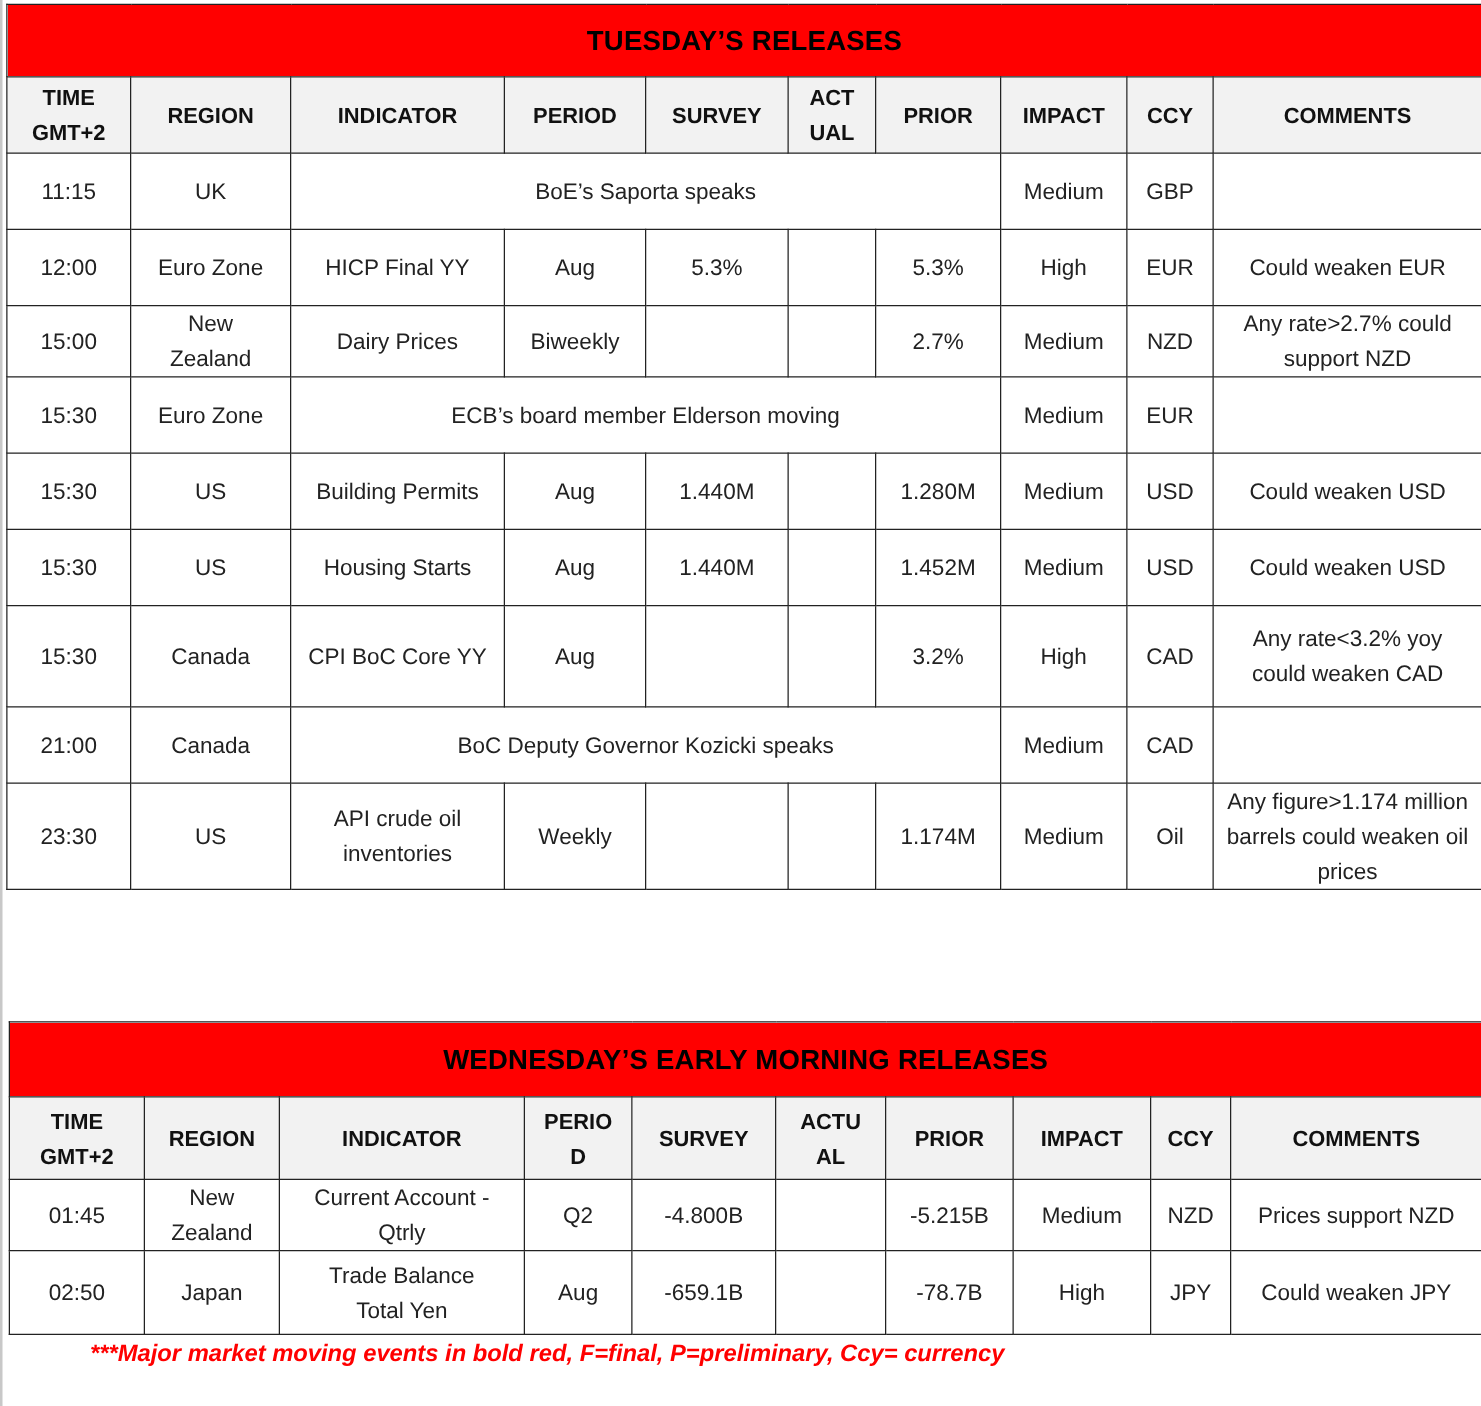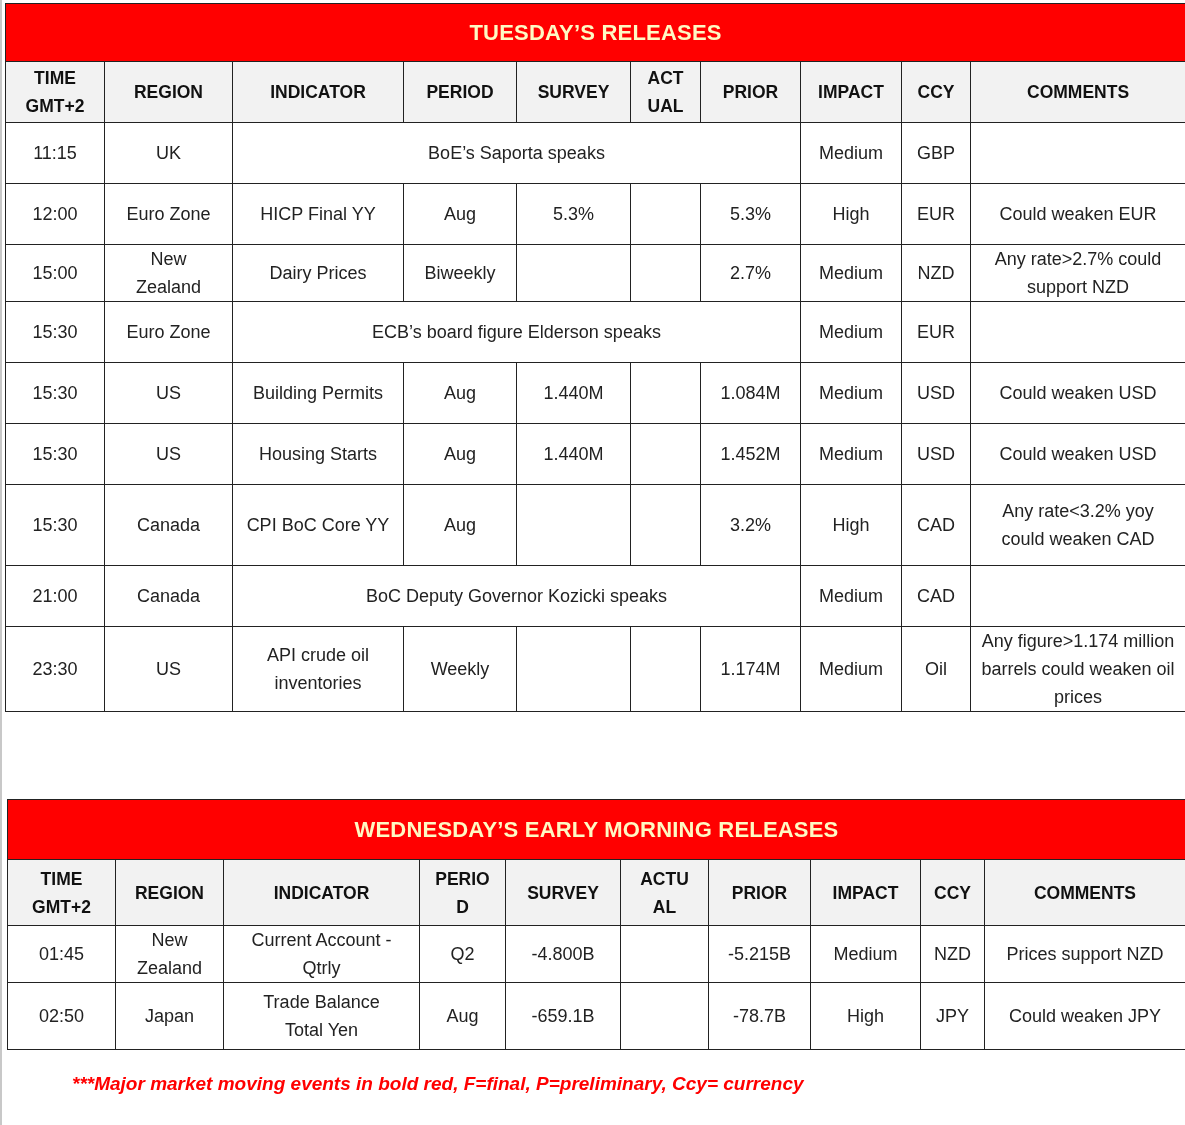--- a/index.html
+++ b/index.html
@@ -11,29 +11,29 @@
   .left-rule { position: absolute; left: 0; top: 0; width: 2px; height: 1125px; background: #c8c8c8; }
   table.cal {
     position: absolute; border-collapse: collapse; table-layout: fixed;
     font-size: 18px;
   }
   table.cal td, table.cal th {
     border: 1.5px solid #222; text-align: center; vertical-align: middle;
     padding: 0 4px; line-height: 28px; overflow: hidden;
   }
   table.cal th.title {
-    background: #ff0000; color: #fef9c3; font-weight: bold; font-size: 22px;
+    background: #ff0000; color: #000000; font-weight: bold; font-size: 22px;
     letter-spacing: 0.2px;
   }
   table.cal th.hdr {
     background: #f2f2f2; color: #111; font-weight: bold; font-size: 17.5px; line-height: 28px;
   }
   table.cal td { background: #ffffff; color: #222; }
   #t1 { left: 5px; top: 3px; width: 1180px; }
-  #t2 { left: 7px; top: 799px; width: 1178px; }
+  #t2 { left: 7px; top: 817px; width: 1178px; }
   .note {
     position: absolute; left: 72px; top: 1073px;
     color: #ff0000; font-weight: bold; font-style: italic; font-size: 19px;
     white-space: nowrap;
   }
 </style>
 </head>
 <body>
 
 <div class="left-rule"></div>
@@ -99,33 +99,33 @@
       <td></td>
       <td></td>
       <td>2.7%</td>
       <td>Medium</td>
       <td>NZD</td>
       <td style="padding:0 10px">Any rate&gt;2.7% could support NZD</td>
     </tr>
     <tr style="height:61px">
       <td>15:30</td>
       <td>Euro Zone</td>
-      <td colspan="5">ECB’s board figure Elderson speaks</td>
+      <td colspan="5">ECB’s board member Elderson moving</td>
       <td>Medium</td>
       <td>EUR</td>
       <td></td>
     </tr>
     <tr style="height:61px">
       <td>15:30</td>
       <td>US</td>
       <td>Building Permits</td>
       <td>Aug</td>
       <td>1.440M</td>
       <td></td>
-      <td>1.084M</td>
+      <td>1.280M</td>
       <td>Medium</td>
       <td>USD</td>
       <td>Could weaken USD</td>
     </tr>
     <tr style="height:61px">
       <td>15:30</td>
       <td>US</td>
       <td>Housing Starts</td>
       <td>Aug</td>
       <td>1.440M</td>

